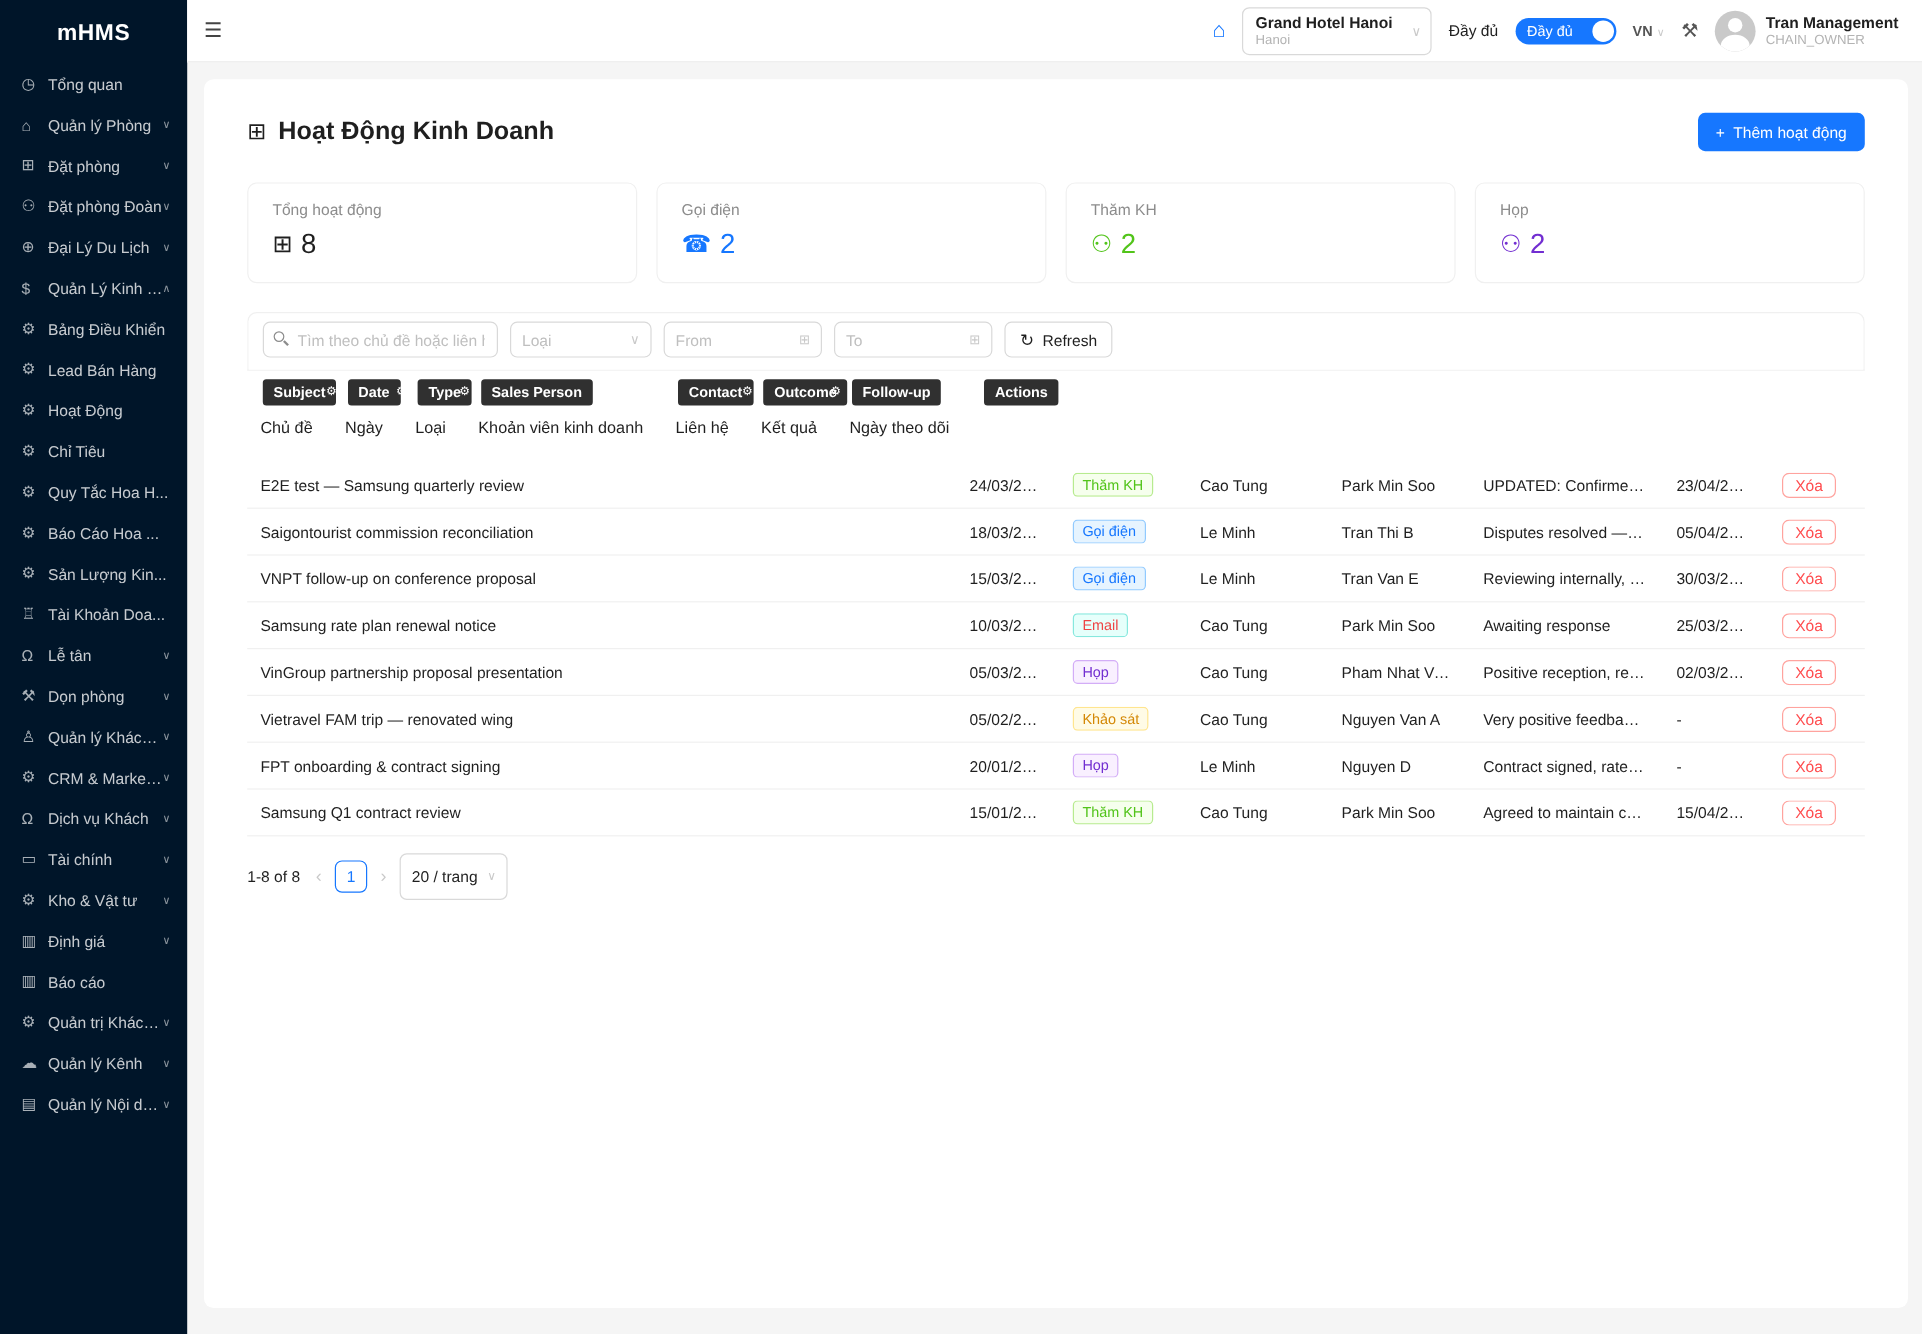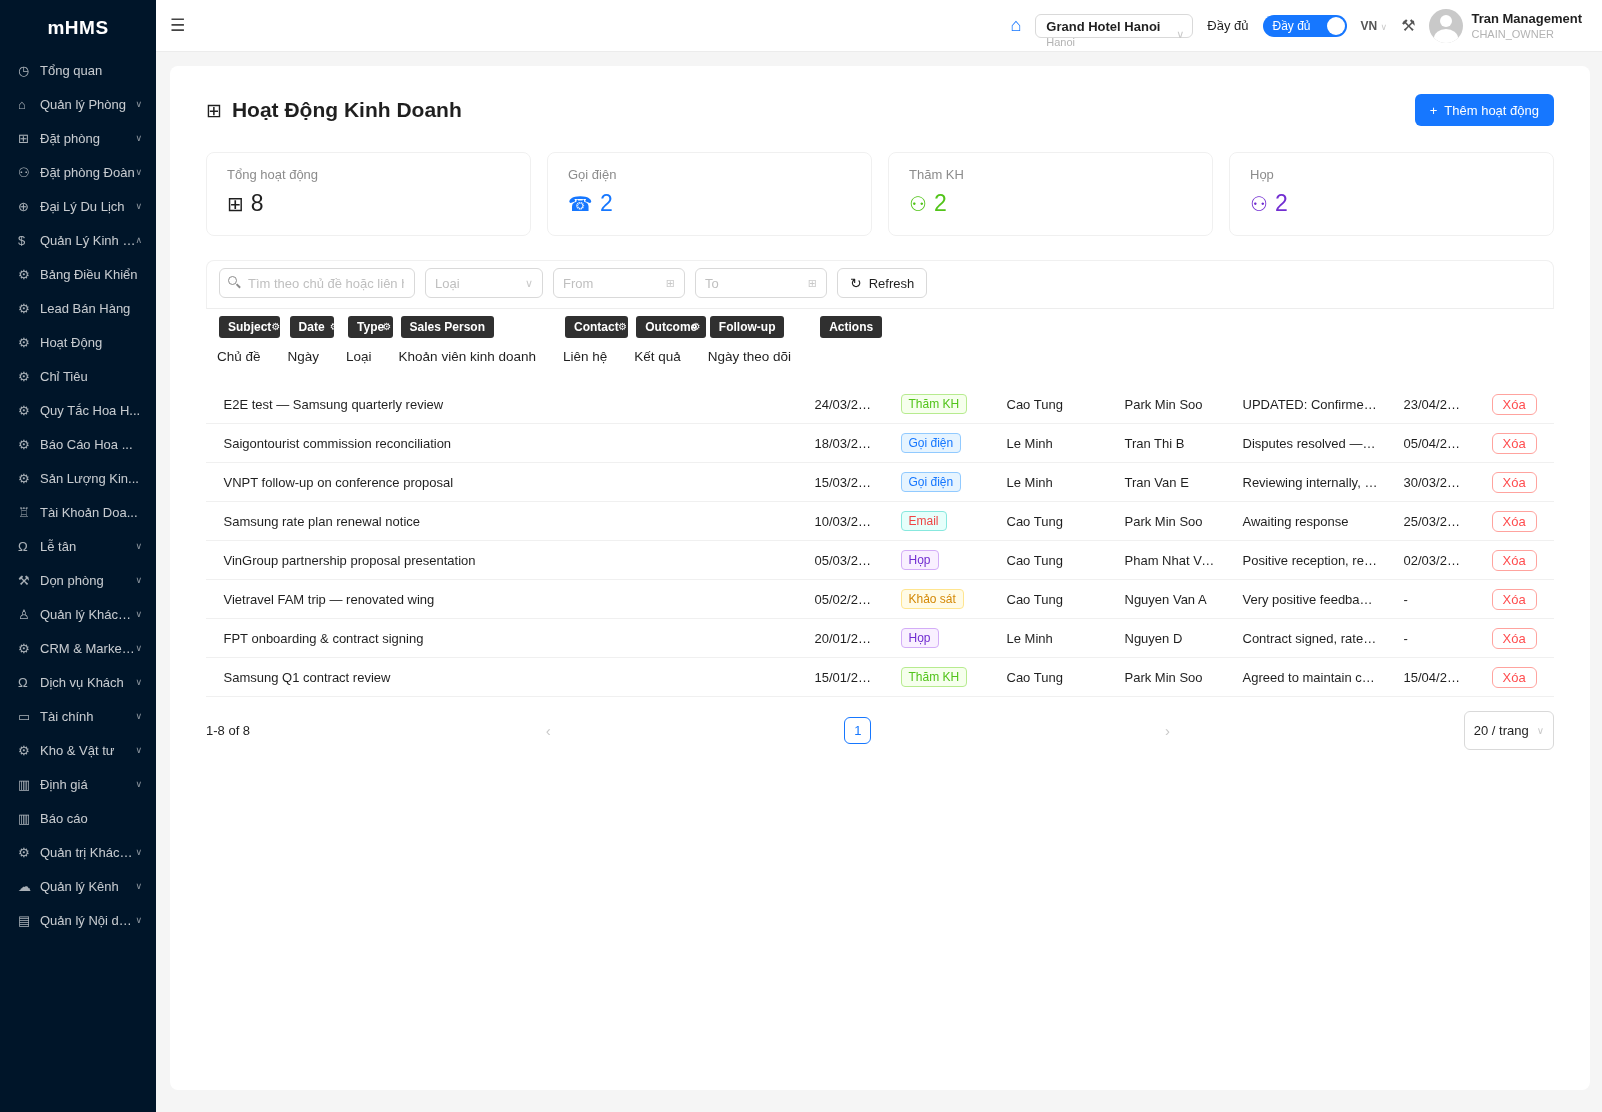--- a/index.html
+++ b/index.html
@@ -19,21 +19,21 @@
   .si-icon { width:22px; font-size:13px; flex:0 0 22px; opacity:.85; }
   .si-label { flex:1; overflow:hidden; text-overflow:ellipsis; }
   .si-chev { font-size:9px; color:rgba(255,255,255,.55); padding-right:4px; }
 
   
   .topbar { height:52px; background:#fff; border-bottom:1px solid #ececec;
     display:flex; align-items:center; padding:0 20px 0 14px; }
   .menu-fold { font-size:17px; color:#444; cursor:pointer; }
   .topbar-right { margin-left:auto; display:flex; align-items:center; gap:14px; }
   .home-ico { color:#1677ff; font-size:18px; cursor:pointer; }
-  .hotel-select { border:1px solid #d9d9d9; border-radius:6px; width:158px; height:24px;
+  .hotel-select { border:1px solid #d9d9d9; border-radius:6px; width:158px; height:40px;
     padding:4px 22px 4px 10px; position:relative; cursor:pointer; background:#fff; }
   .hotel-name { font-size:13px; font-weight:bold; line-height:16px; }
   .hotel-city { font-size:11px; color:#b3b3b3; line-height:14px; }
   .hotel-select .chev { position:absolute; right:8px; top:13px; color:#c9c9c9; font-size:11px; }
   .mode-label { font-size:13px; }
   .switch { background:#1677ff; border-radius:12px; height:22px; min-width:84px;
     display:flex; align-items:center; color:#fff; font-size:12px; padding:0 24px 0 10px;
     position:relative; cursor:pointer; }
   .switch .knob { position:absolute; right:2px; top:2px; width:18px; height:18px;
     border-radius:50%; background:#fff; }
@@ -110,34 +110,34 @@
   .c-subject { flex:0 0 585px; }
   .c-date    { flex:0 0 80px;  }
   .c-type    { flex:0 0 100px; }
   .c-sales   { flex:0 0 112px; }
   .c-contact { flex:0 0 112px; }
   .c-outcome { flex:0 0 155px; }
   .c-followup{ flex:0 0 82px;  }
   .c-actions { flex:0 0 67px;  }
 
   .trow { display:flex; gap:6px; align-items:center; height:39px; border-bottom:1px solid #f0f0f0;
-    font-size:13px;justify-content:center; }
+    font-size:13px; }
   .cell { padding:0 8px 0 11px; white-space:nowrap; overflow:hidden; text-overflow:ellipsis; }
   .tag { display:inline-block; font-size:12px; line-height:18px; padding:0 7px; border-radius:4px;
     border:1px solid; }
   .tag.c-green { color:#52c41a; background:#f6ffed; border-color:#b7eb8f; }
   .tag.c-blue  { color:#1677ff; background:#e6f4ff; border-color:#91caff; }
   .tag.c-cyan  { color:#ef4444; background:#e6fffb; border-color:#87e8de; }
   .tag.c-purple{ color:#722ed1; background:#f9f0ff; border-color:#d3adf7; }
   .tag.c-gold  { color:#d48806; background:#fffbe6; border-color:#ffe58f; }
   .del-btn { border:1px solid #ffa39e; color:#ff4d4f; background:#fff; border-radius:6px;
     font-size:13px; padding:2px 10px; cursor:pointer; font-family:inherit; }
 
   
-  .pager { display:flex; align-items:center; justify-content:space-between; gap:9px; margin-top:14px; font-size:13px; }
+  .pager { display:flex; align-items:center; justify-content:flex-start; gap:9px; margin-top:14px; font-size:13px; }
   .pg-range { color:rgba(0,0,0,.88); margin-right:2px; }
   .pg-arrow { color:#c9c9c9; font-size:15px; cursor:default; padding:0 2px; }
   .pg-page { width:27px; height:27px; border:1px solid #1677ff; color:#1677ff; border-radius:6px;
     display:flex; align-items:center; justify-content:center; background:#fff; cursor:pointer; }
   .pg-size { height:39px; border:1px solid #d9d9d9; border-radius:6px; background:#fff;
     display:flex; align-items:center; gap:8px; padding:0 9px; cursor:pointer; color:rgba(0,0,0,.88); }
   .pg-size .f-chev { font-size:10px; }
 </style>
 </head>
 <body>

